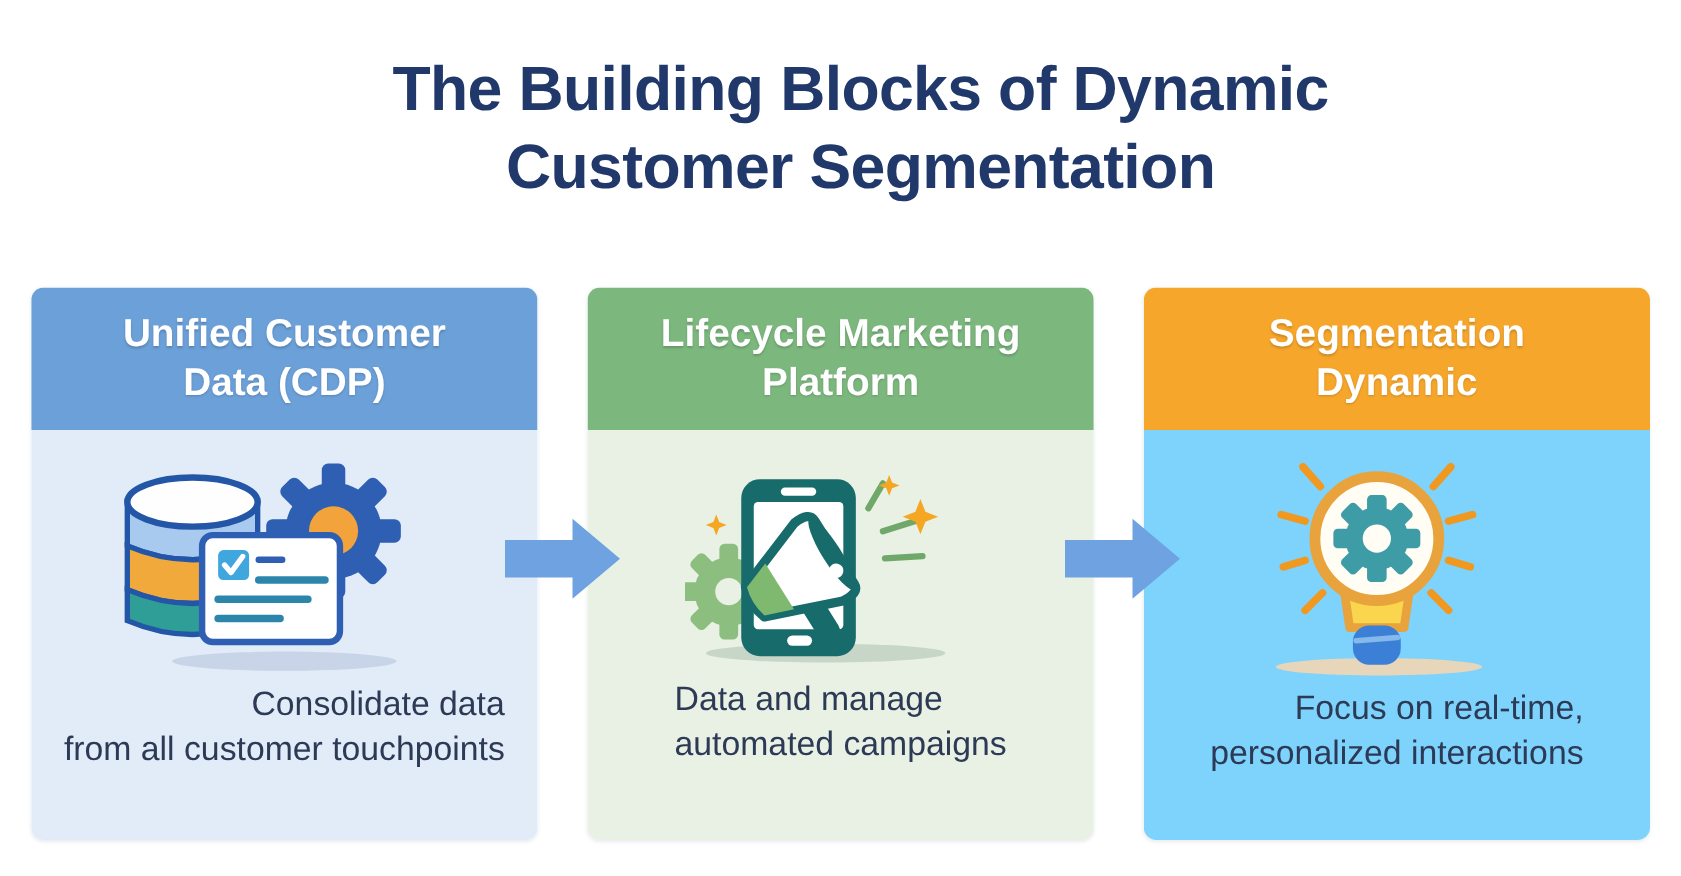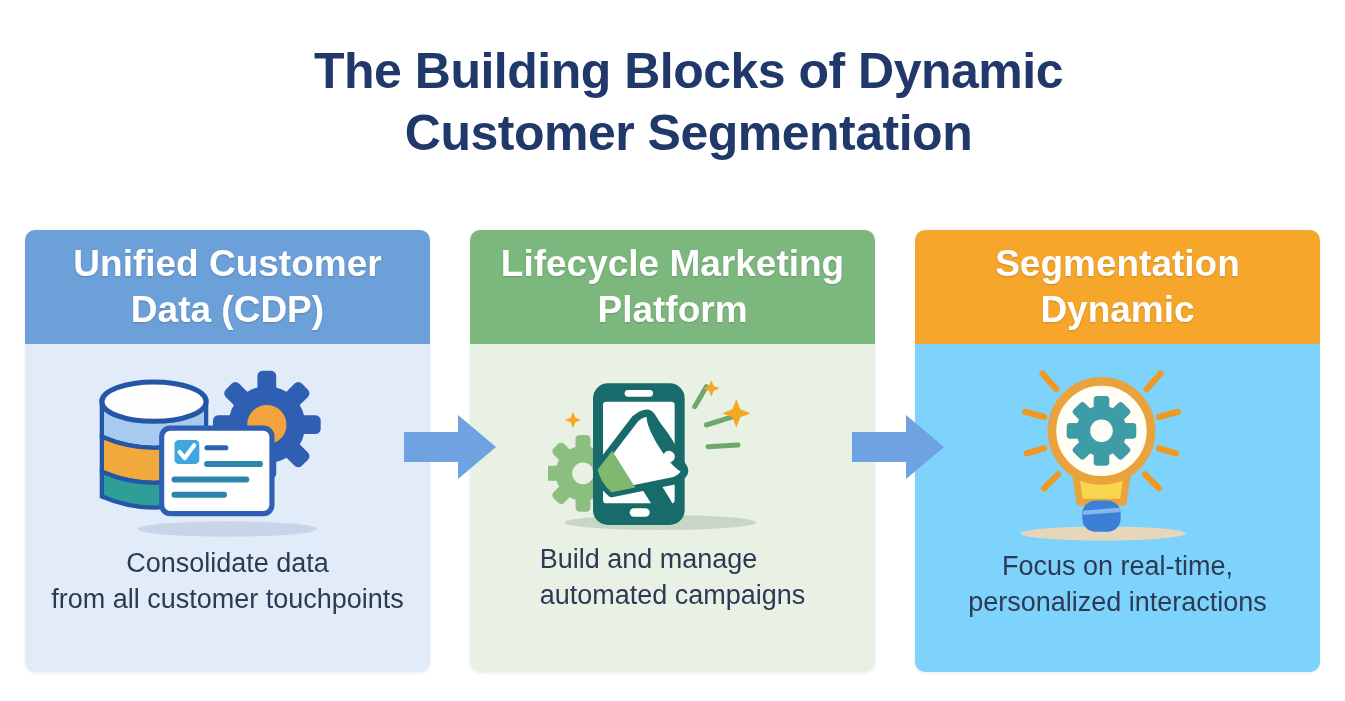--- a/index.html
+++ b/index.html
@@ -18,31 +18,31 @@
     display:flex;gap:40px;
   }
   .card{
     width:405px;height:442px;border-radius:10px;overflow:hidden;
     display:flex;flex-direction:column;
     box-shadow:0 1px 3px rgba(40,60,100,0.10);
   }
   .card-header{
     height:114px;flex:none;
     display:flex;align-items:center;justify-content:center;
-    text-align:center;color:#ffffff;font-size:37px;font-weight:bold;
+    text-align:center;color:#ffffff;font-size:31px;font-weight:bold;
     line-height:1.25;white-space:pre-line;
     text-shadow:0 1px 2px rgba(0,0,0,0.18);
   }
   .card-body{
     flex:1;display:flex;flex-direction:column;align-items:center;
   }
   .icon{margin-top:26px;line-height:0;}
   .card-desc{
     margin:4px 0 0;font-size:27px;line-height:1.35;
-    text-align:center;white-space:pre-line;
+    text-align:right;white-space:pre-line;
   }
   .card-desc.left{text-align:left;width:fit-content;}
   .arrow{position:absolute;top:185px;line-height:0;}
   .arrow.a1{left:379px;}
   .arrow.a2{left:827px;}
 </style>
 </head>
 <body>
 
 <h1 class="page-title" style="color: rgb(33, 56, 107);">The Building Blocks of Dynamic
@@ -138,21 +138,21 @@
             <path d="M192 92 L228 90"></path>
           </g>
 
           <g fill="#F5A623">
             <path transform="translate(226,52)" d="M0 -17 L4.8 -4.8 L17 0 L4.8 4.8 L0 17 L-4.8 4.8 L-17 0 L-4.8 -4.8 Z"></path>
             <path transform="translate(196,22)" d="M0 -10 L2.8 -2.8 L10 0 L2.8 2.8 L0 10 L-2.8 2.8 L-10 0 L-2.8 -2.8 Z"></path>
             <path transform="translate(30,60)" d="M0 -10 L2.8 -2.8 L10 0 L2.8 2.8 L0 10 L-2.8 2.8 L-10 0 L-2.8 -2.8 Z"></path>
           </g>
         </svg>
       </div>
-      <p class="card-desc left" style="color: rgb(45, 58, 85);">Build and manage
+      <p class="card-desc left" style="color: rgb(45, 58, 85);">Data and manage
 automated campaigns</p>
     </div>
   </div>
 
   <div class="card">
     <div class="card-header" style="background-color: rgb(246, 166, 43);">Segmentation
 Dynamic</div>
     <div class="card-body" style="background-color: #7dd3fc;">
       <div class="icon">
         <svg width="200" viewBox="0 0 230 200" xmlns="http://www.w3.org/2000/svg">

